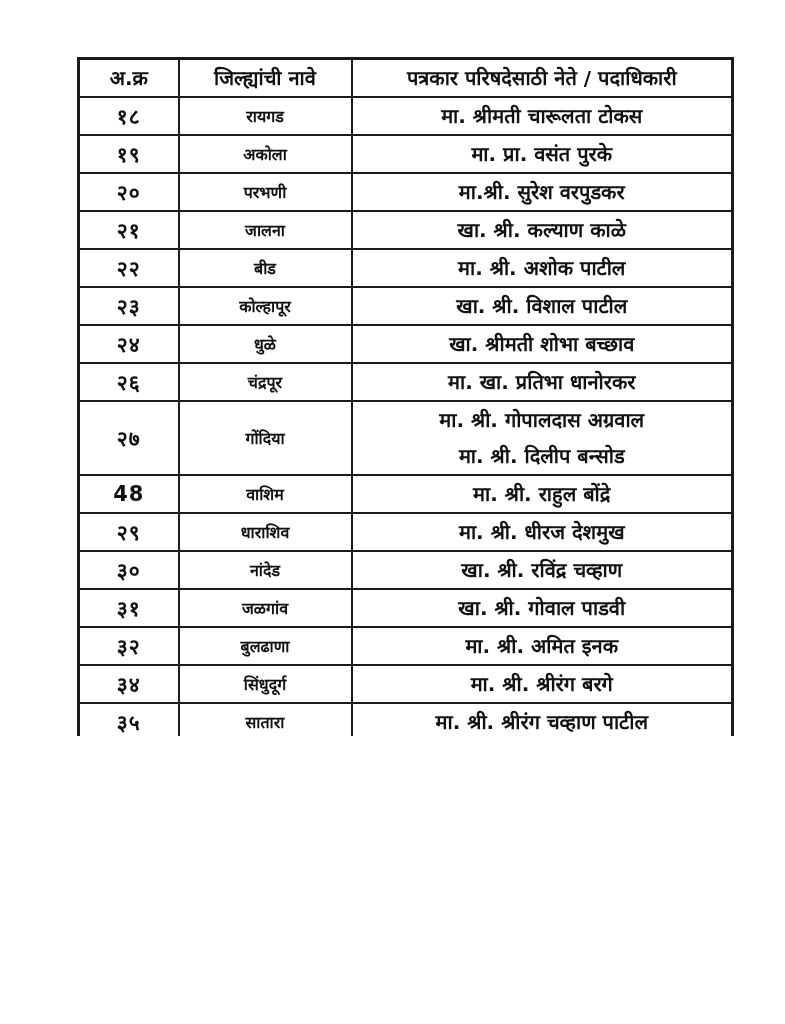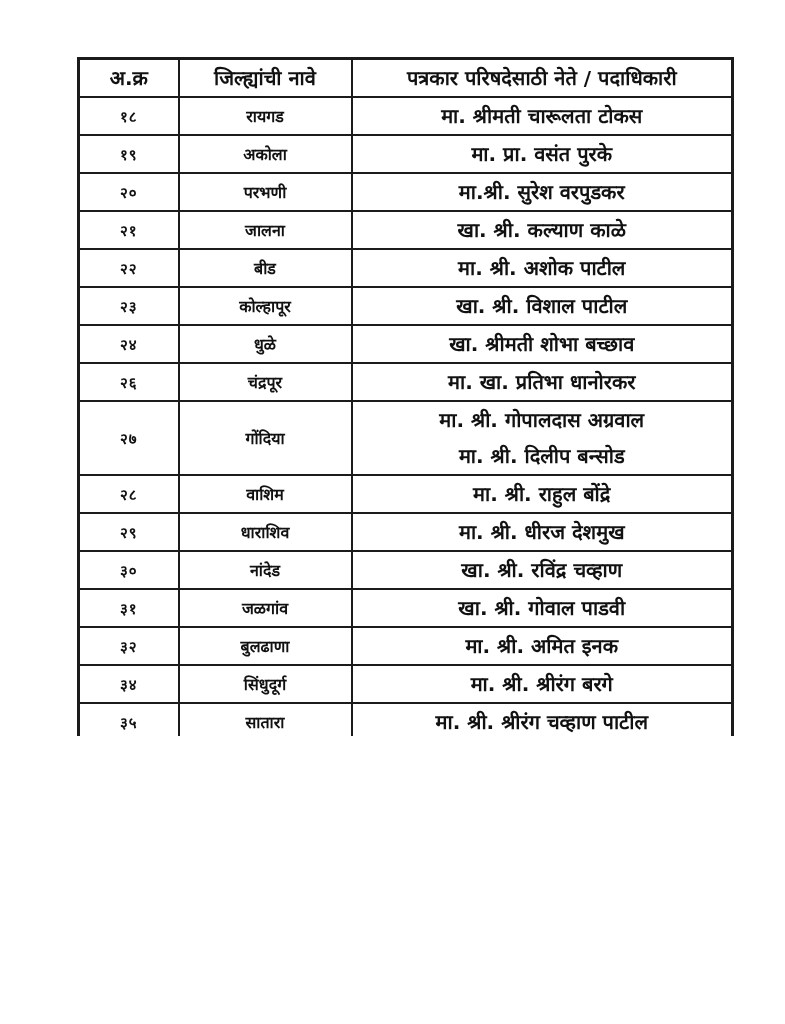--- a/index.html
+++ b/index.html
@@ -37,21 +37,21 @@
   thead th {
     font-size: 20px;
     font-weight: 700;
     border-bottom-width: 3px;
   }
   thead th, table.list td { border-top-width: 3px; }
   table.list tr:first-child th { border-top-width: 3px; }
   table.list td { border-top-width: 2px; }
   table.list { border: 3px solid #1b1b1b; }
   td.serial {
-    font-size: 15px;
+    font-size: 21px;
     font-weight: 600;
     letter-spacing: 1px;
   }
   td.district {
     font-size: 16px;
     font-weight: 600;
   }
   td.leaders {
     font-size: 20px;
     font-weight: 600;
@@ -137,21 +137,21 @@
   </tr>
         <tr class="double">
     <td class="serial">२७</td>
     <td class="district">गोंदिया</td>
     <td class="leaders">
             <div class="leader-line">मा. श्री. गोपालदास अग्रवाल</div>
             <div class="leader-line">मा. श्री. दिलीप बन्सोड</div>
           </td>
   </tr>
         <tr>
-    <td class="serial">२८</td>
+    <td class="serial">48</td>
     <td class="district">वाशिम</td>
     <td class="leaders">
             <div class="leader-line">मा. श्री. राहुल बोंद्रे</div>
           </td>
   </tr>
         <tr>
     <td class="serial">२९</td>
     <td class="district">धाराशिव</td>
     <td class="leaders">
             <div class="leader-line">मा. श्री. धीरज देशमुख</div>

